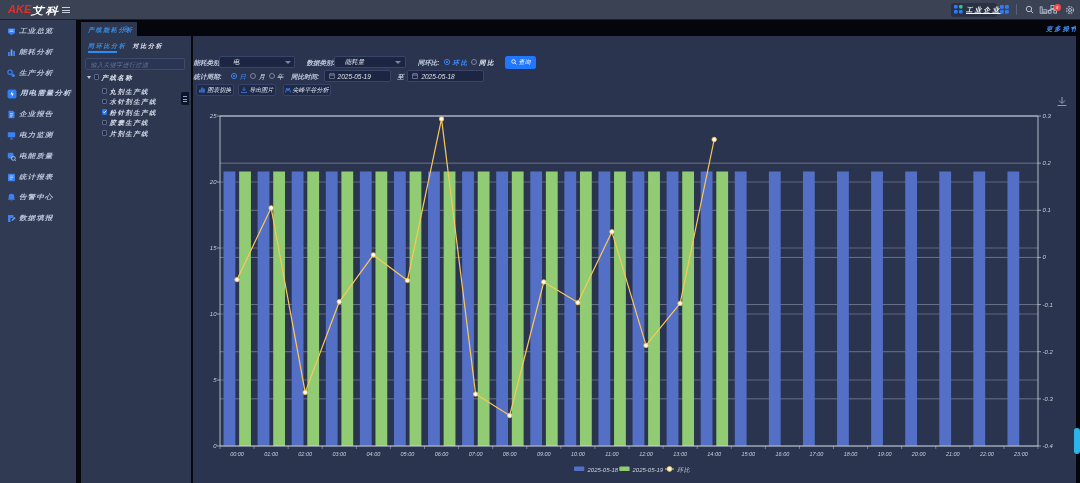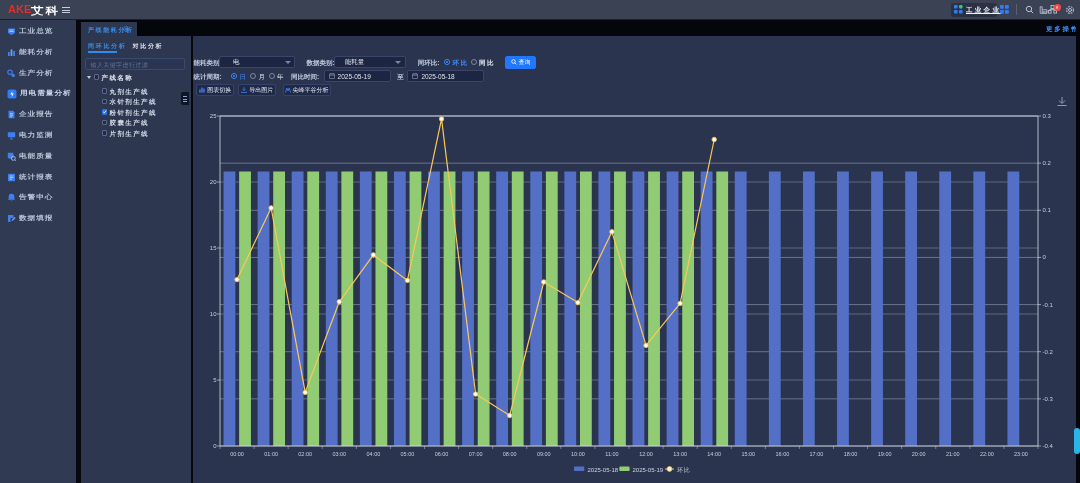--- a/index.html
+++ b/index.html
@@ -1,19 +1,19 @@
 <!DOCTYPE html>
 <html><head>
 <meta charset="utf-8">
 <style>
   * { margin:0; padding:0; box-sizing:border-box; }
   html,body { width:1080px; height:483px; overflow:hidden; background:#06080e;
     font-family:"Liberation Sans", sans-serif; }
   .abs { position:absolute; }
-  #page { position:relative; width:1080px; height:483px; background:#06080e; }
+  #page { position:relative; width:1080px; height:483px; background:#06080e;font-style:italic; }
   
   #hdr { left:0; top:0; width:1080px; height:20px; background:#3a4254; border-bottom:1px solid #1a2030; }
   .cjk { letter-spacing:1.4px; font-weight:bold; }
   
   #side { left:0; top:20px; width:76px; height:463px; background:#303a52; }
   .mi { position:absolute; left:6.5px; height:12px; display:flex; align-items:center; }
   .mi .t { font-size:6.5px; font-weight:bold; color:#b9c4d8; letter-spacing:0.8px; margin-left:3.5px; white-space:nowrap; transform:scaleX(1.18); transform-origin:left center; }
   
   #treepanel { left:81px; top:36px; width:110px; height:447px; background:#2d3750; }
   #mainpanel { left:193px; top:36px; width:883px; height:447px; background:#2b344e; }

